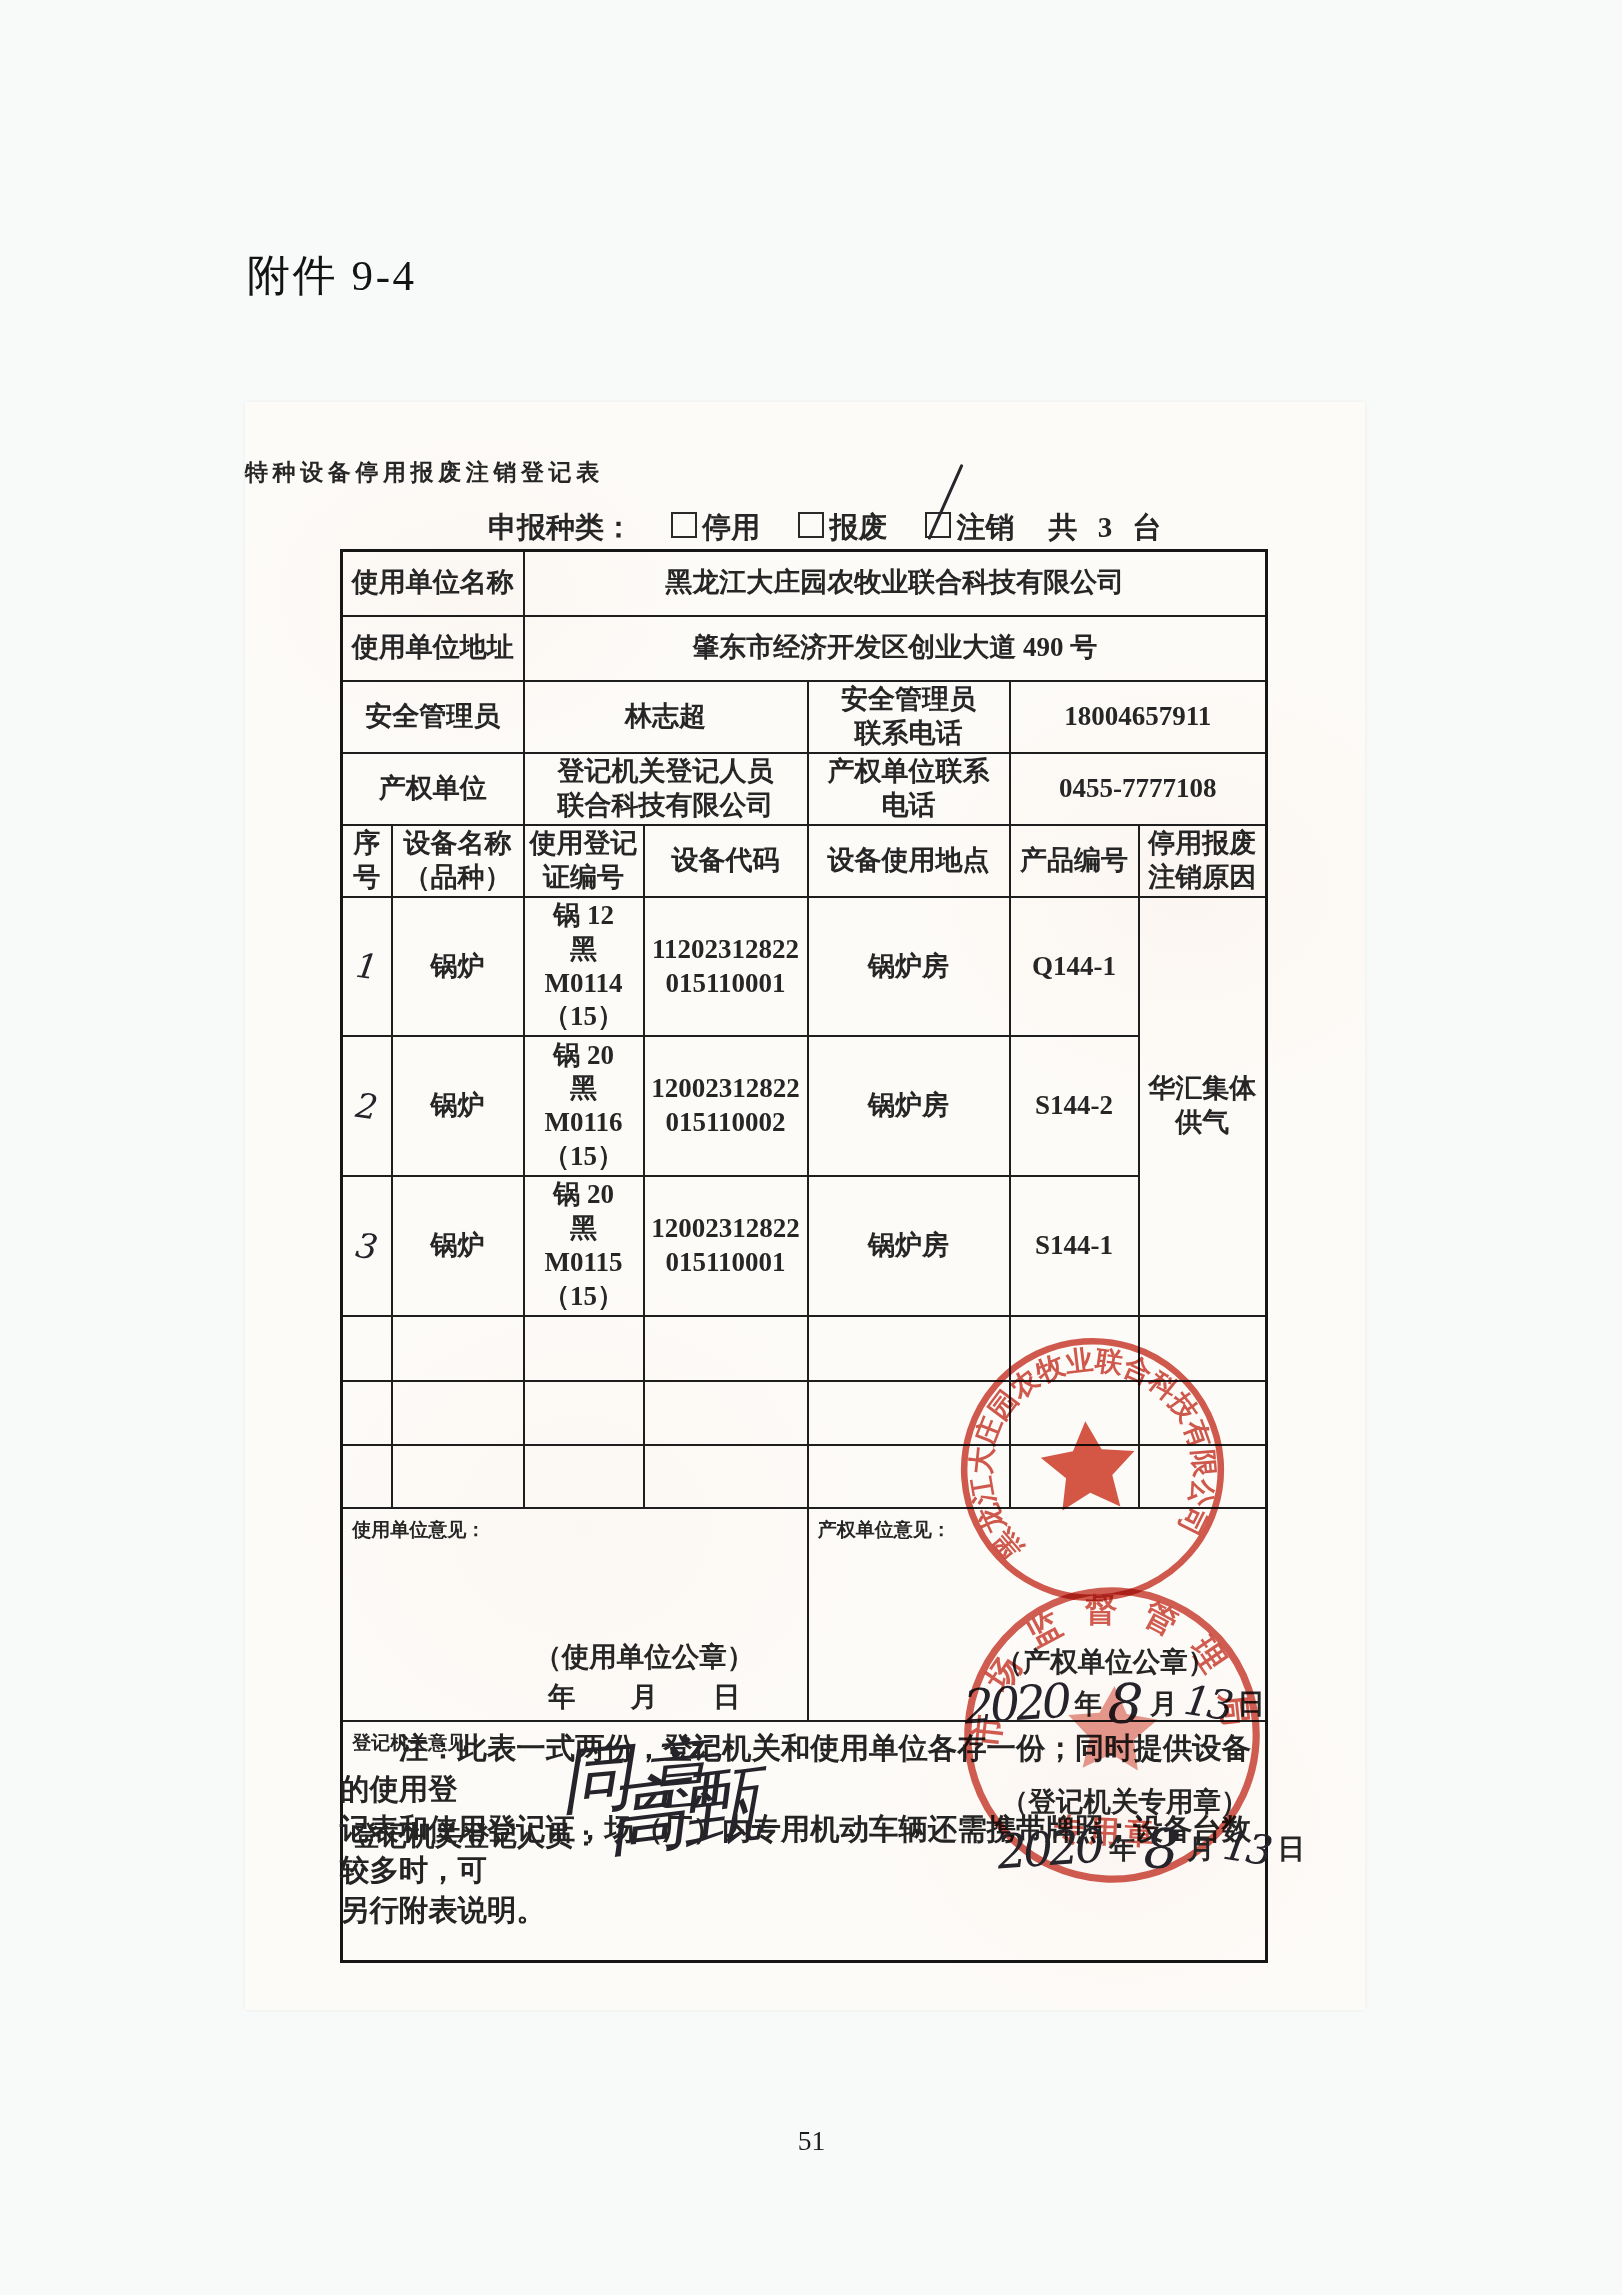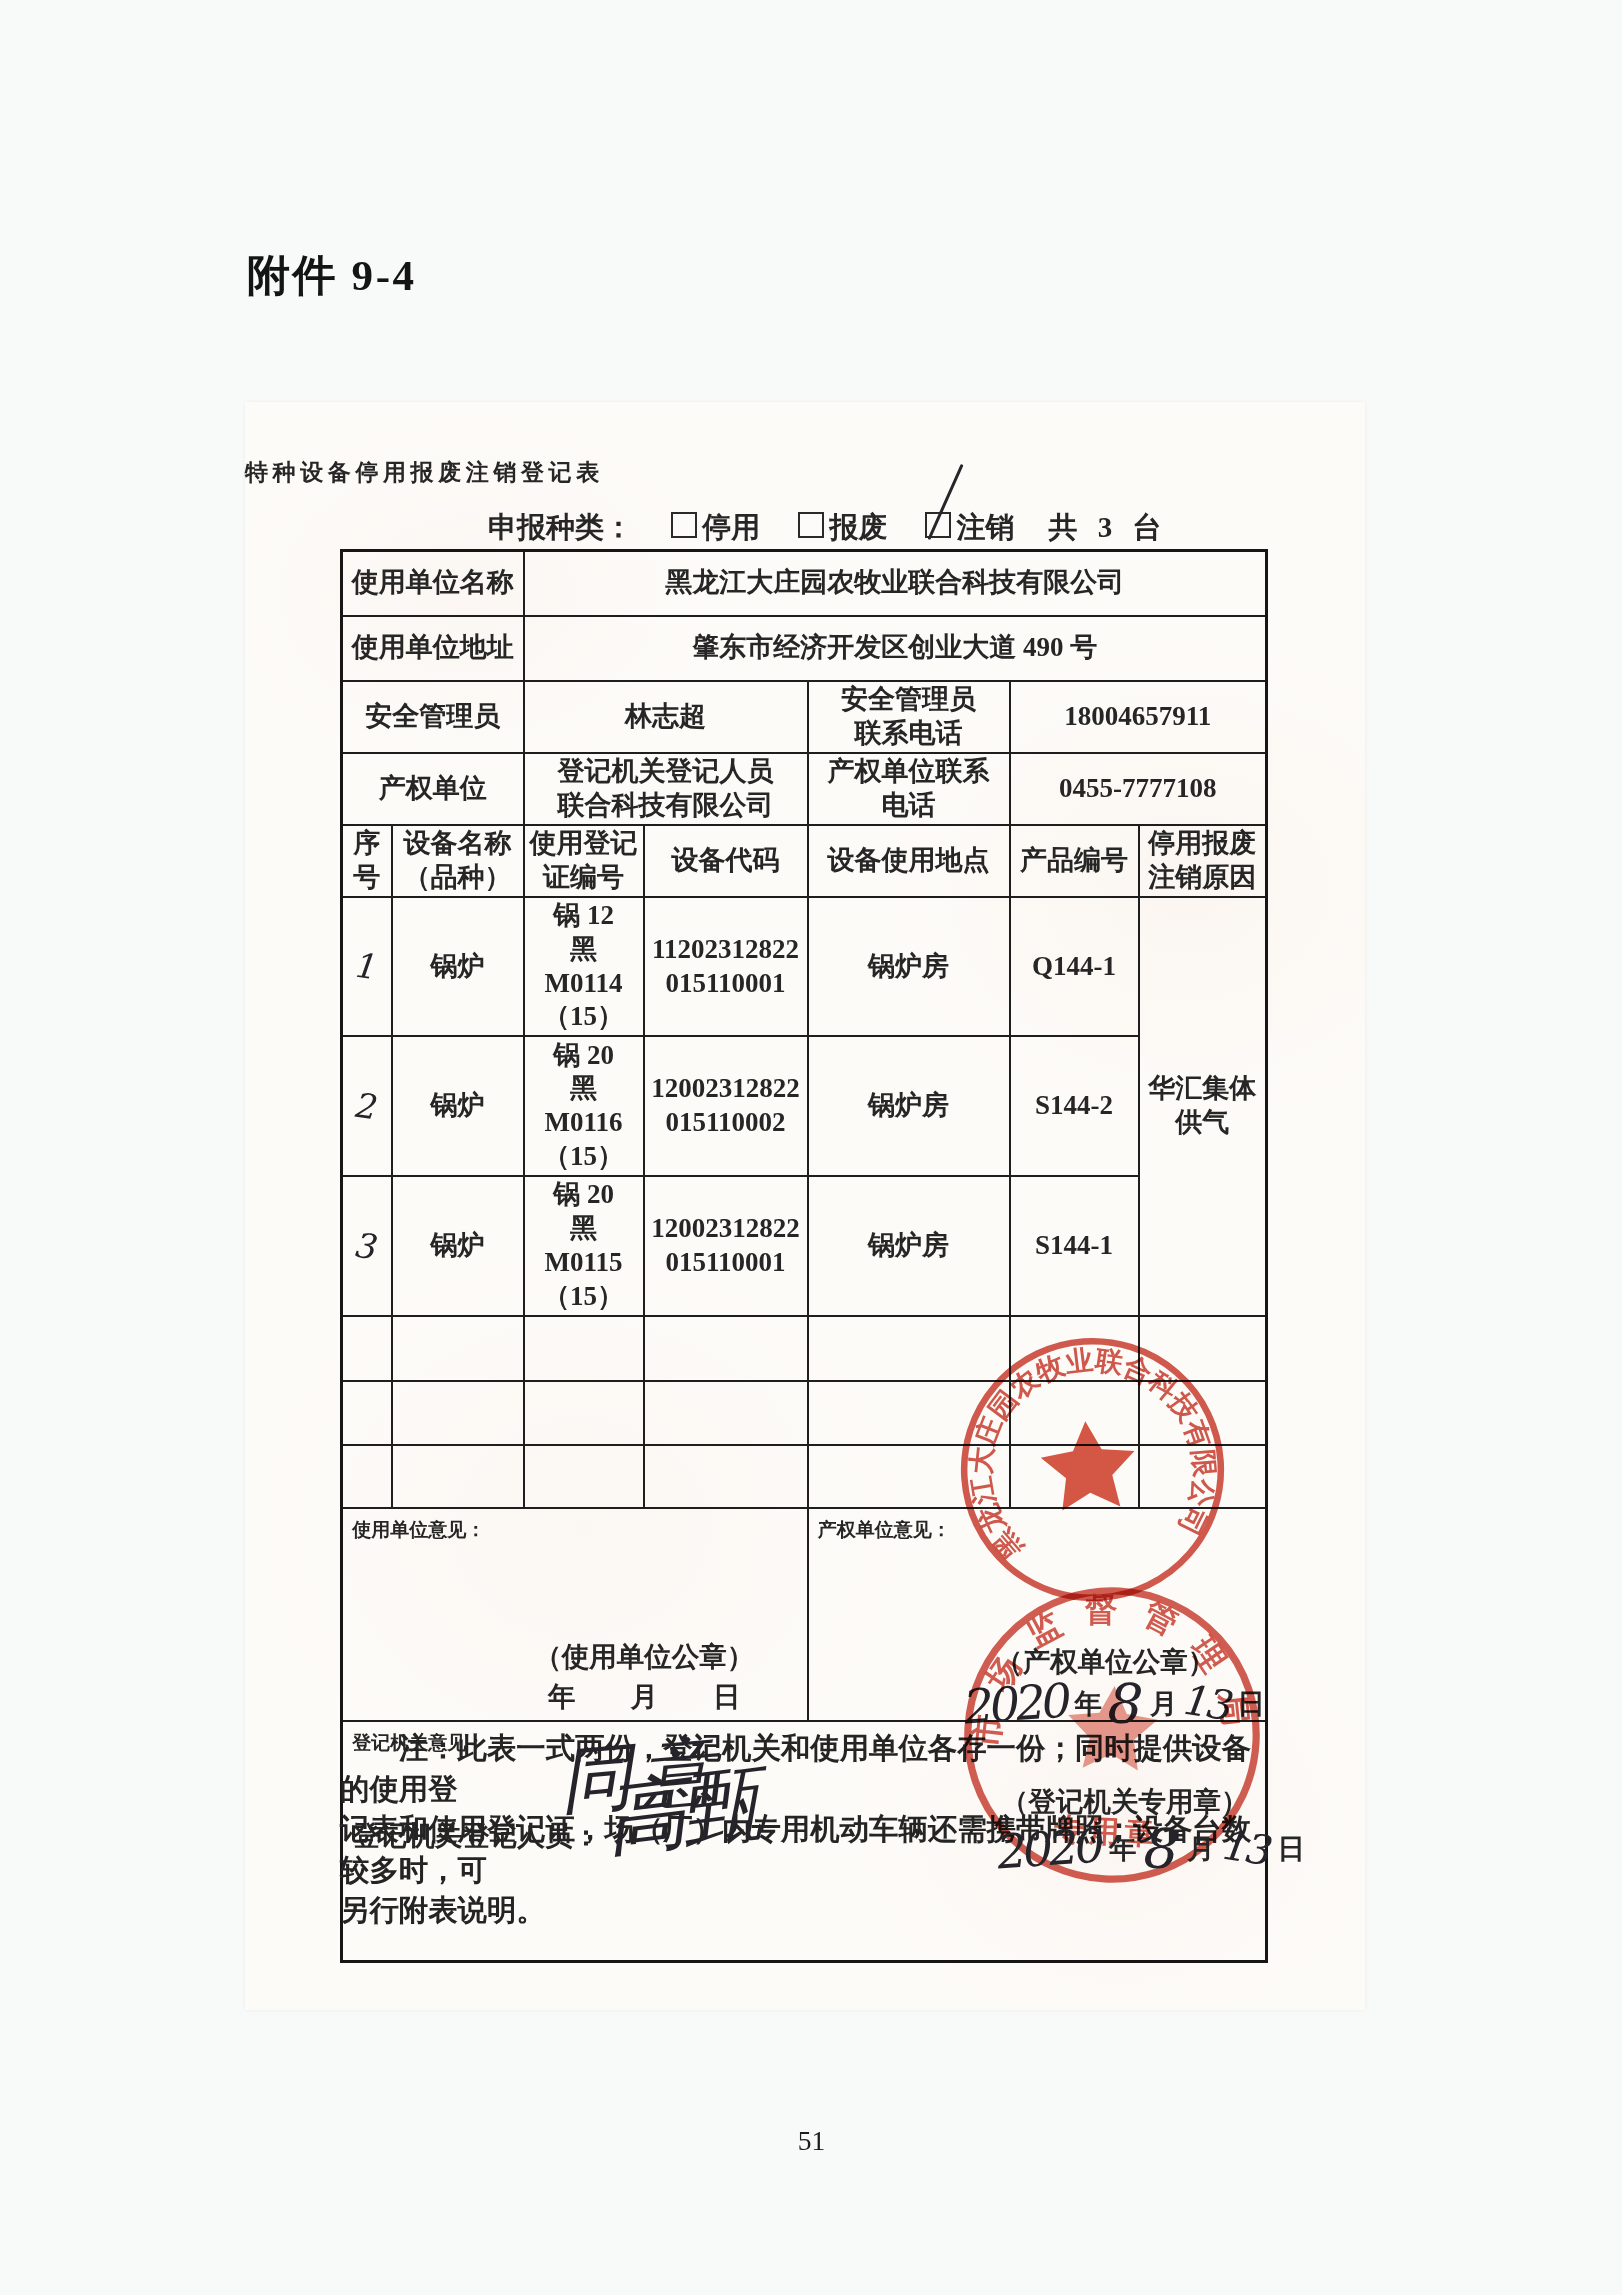--- a/index.html
+++ b/index.html
@@ -7,21 +7,21 @@
   .page{
     position:relative;
     width:1623px;height:2295px;
     background:#f8f9f9;
     font-family:"Liberation Serif","DejaVu Serif",serif;
     color:#222;
     overflow:hidden;
   }
   .attachment-label{
     position:absolute;left:247px;top:247px;
-    font-size:43px;font-weight:700;letter-spacing:2.6px;color:#141414;
+    font-size:43px;font-weight:400;letter-spacing:2.6px;color:#141414;
   }
   .page-number{
     position:absolute;left:0;right:0;top:2125px;text-align:center;
     font-size:27.5px;color:#1c1c1c;
   }
   
   .scan{
     position:absolute;left:245px;top:402px;width:1120px;height:1608px;
     background:
       radial-gradient(340px 249px at 20% 12%, rgba(233,205,195,0.10), rgba(0,0,0,0) 70%),

